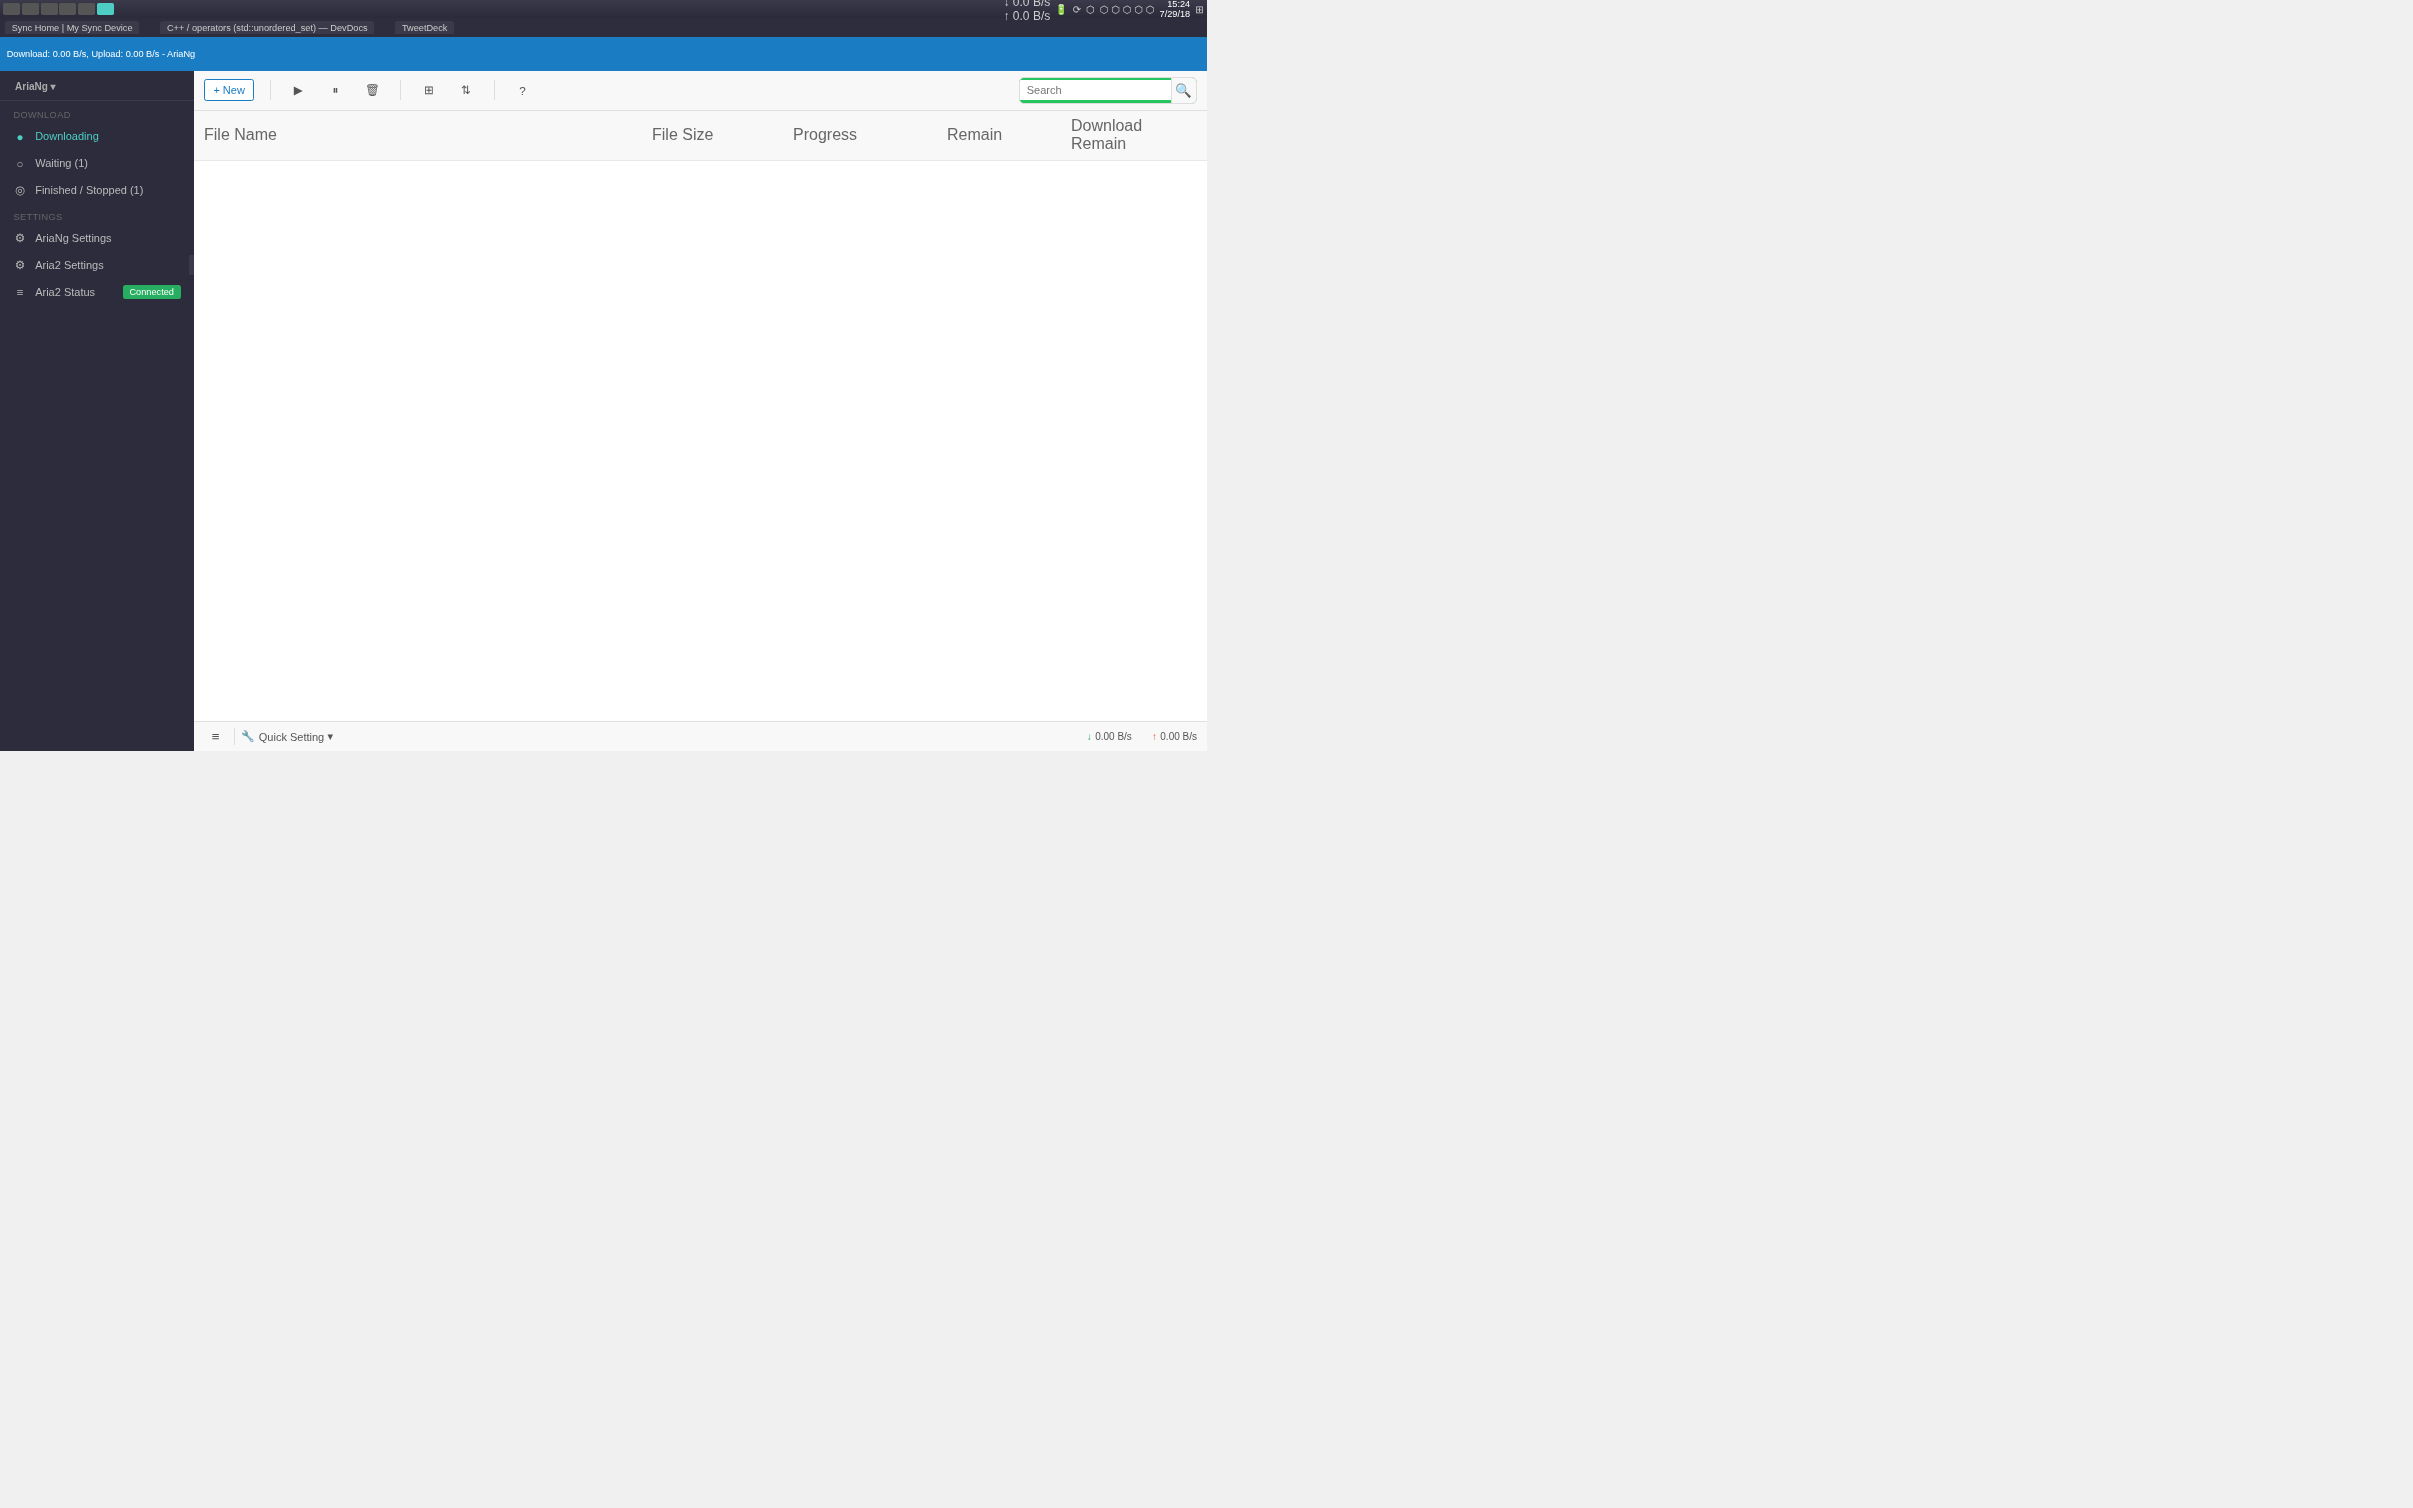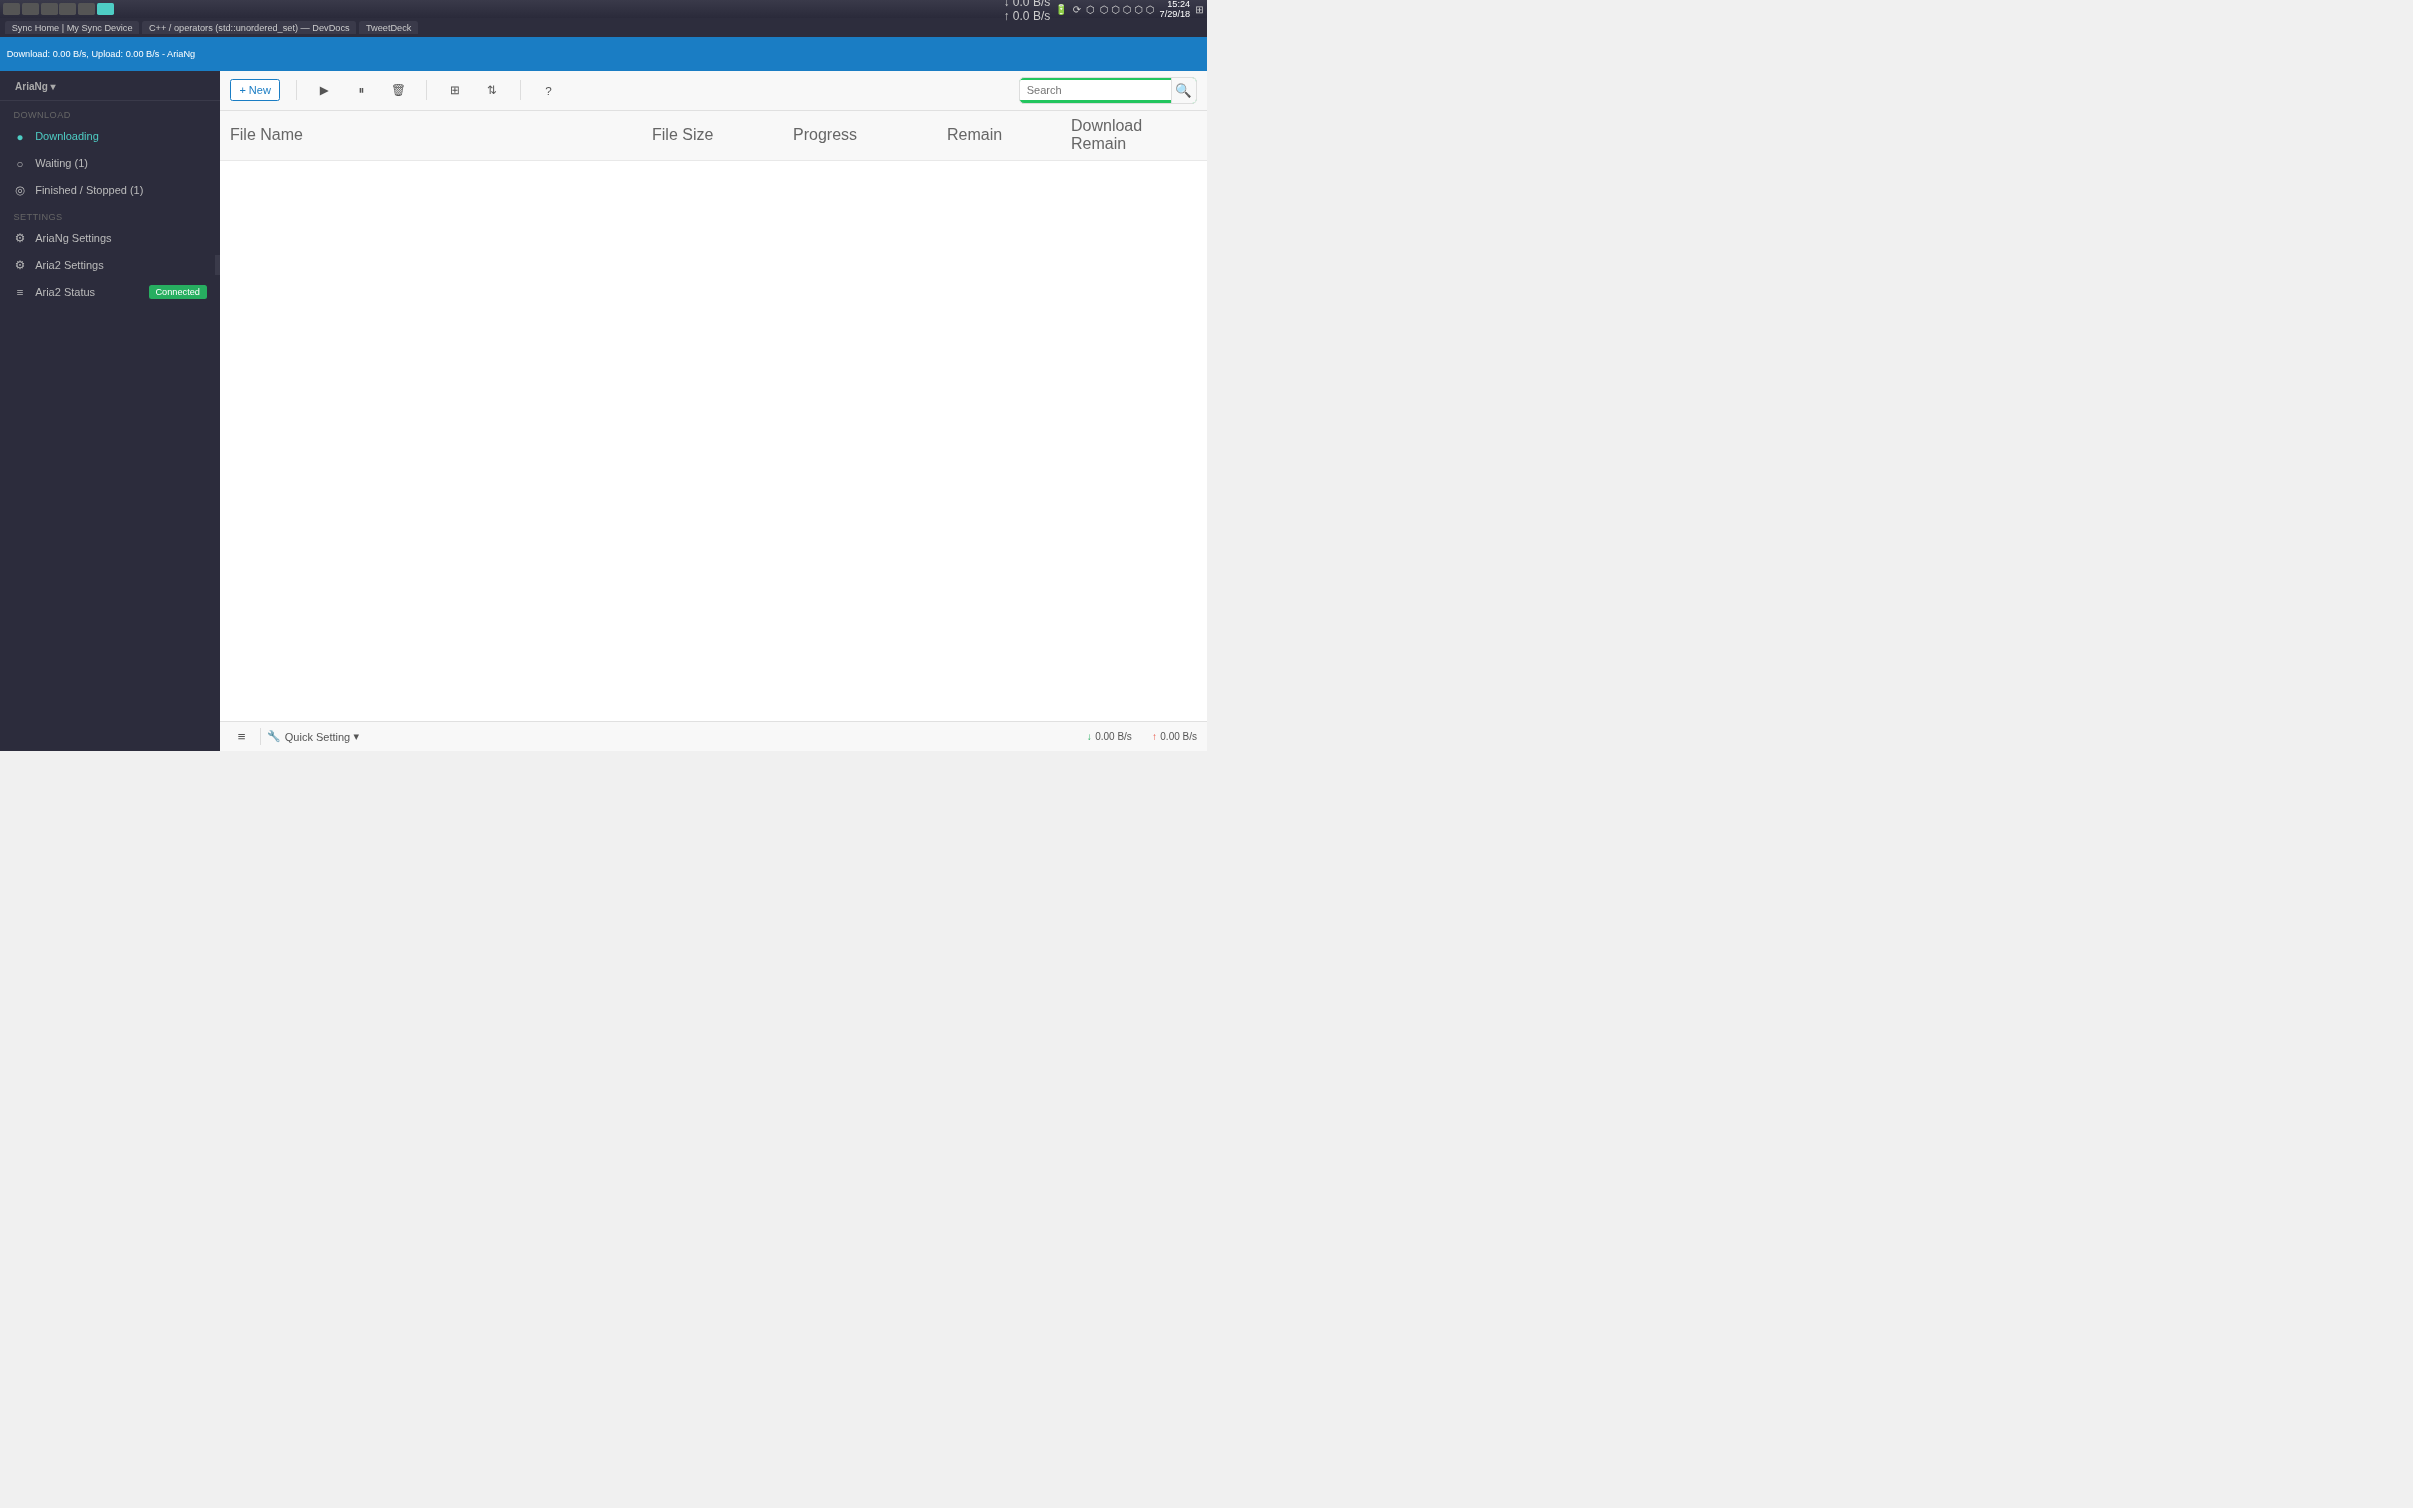--- a/index.html
+++ b/index.html
@@ -26,21 +26,21 @@
     .tray-icon { font-size: 10px; color: #ccc; }
     #clock { color: #fff; font-size: 9.2px; text-align: right; }
 
     
     #browser-bar {
       height: 18.4px;
       background: #2d2d3d;
       display: flex;
       align-items: center;
       padding: 0 5px;
-      gap: 3px;
+      gap: 21px;
       color: #bbb;
       font-size: 9.2px;
     }
     .browser-tab {
       padding: 1.7px 6.7px;
       background: #3a3a4a;
       border-radius: 2.5px 2.5px 0 0;
       font-size: 9.2px;
       color: #ccc;
       cursor: pointer;
@@ -59,21 +59,21 @@
     }
 
     
     #main-layout {
       display: flex;
       height: calc(754px - 55px - 18.4px);
     }
 
     
     #sidebar {
-      width: 220px;
+      width: 194px;
       background: #2c2c3c;
       color: #ccc;
       display: flex;
       flex-direction: column;
       flex-shrink: 0;
     }
 
     #sidebar-logo {
       padding: 10px 13.4px 8.4px;
       font-size: 15px;

